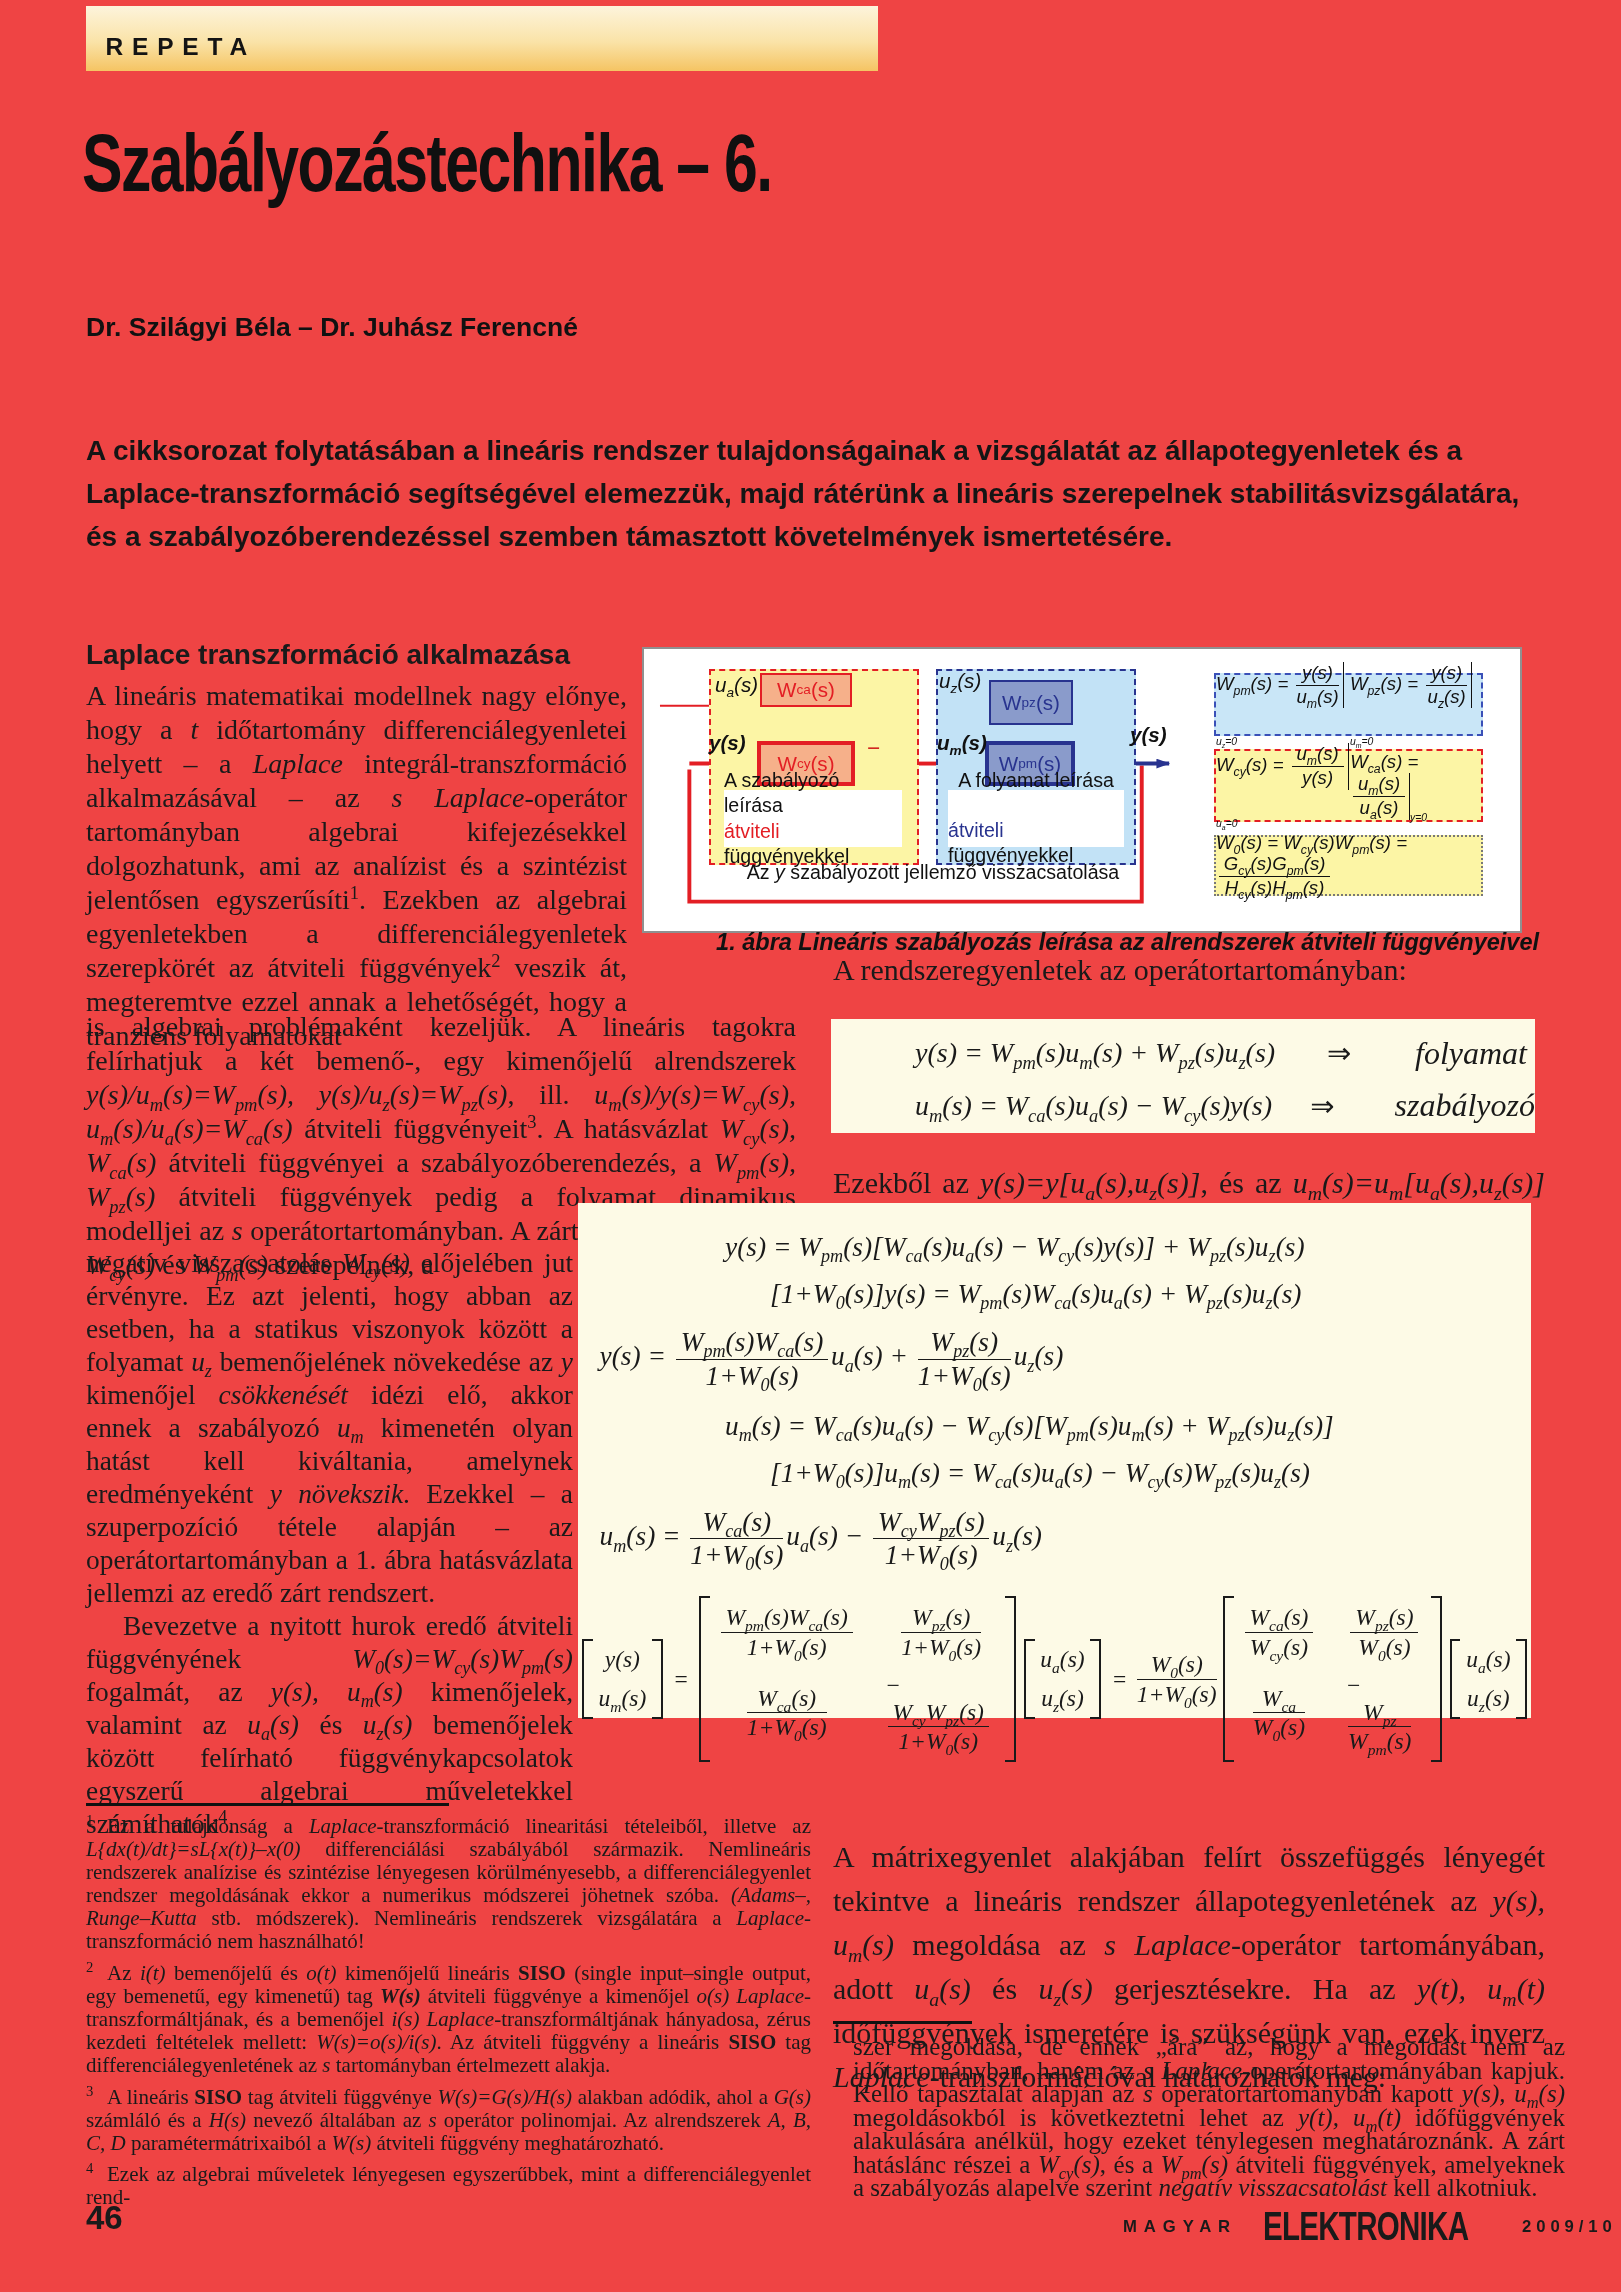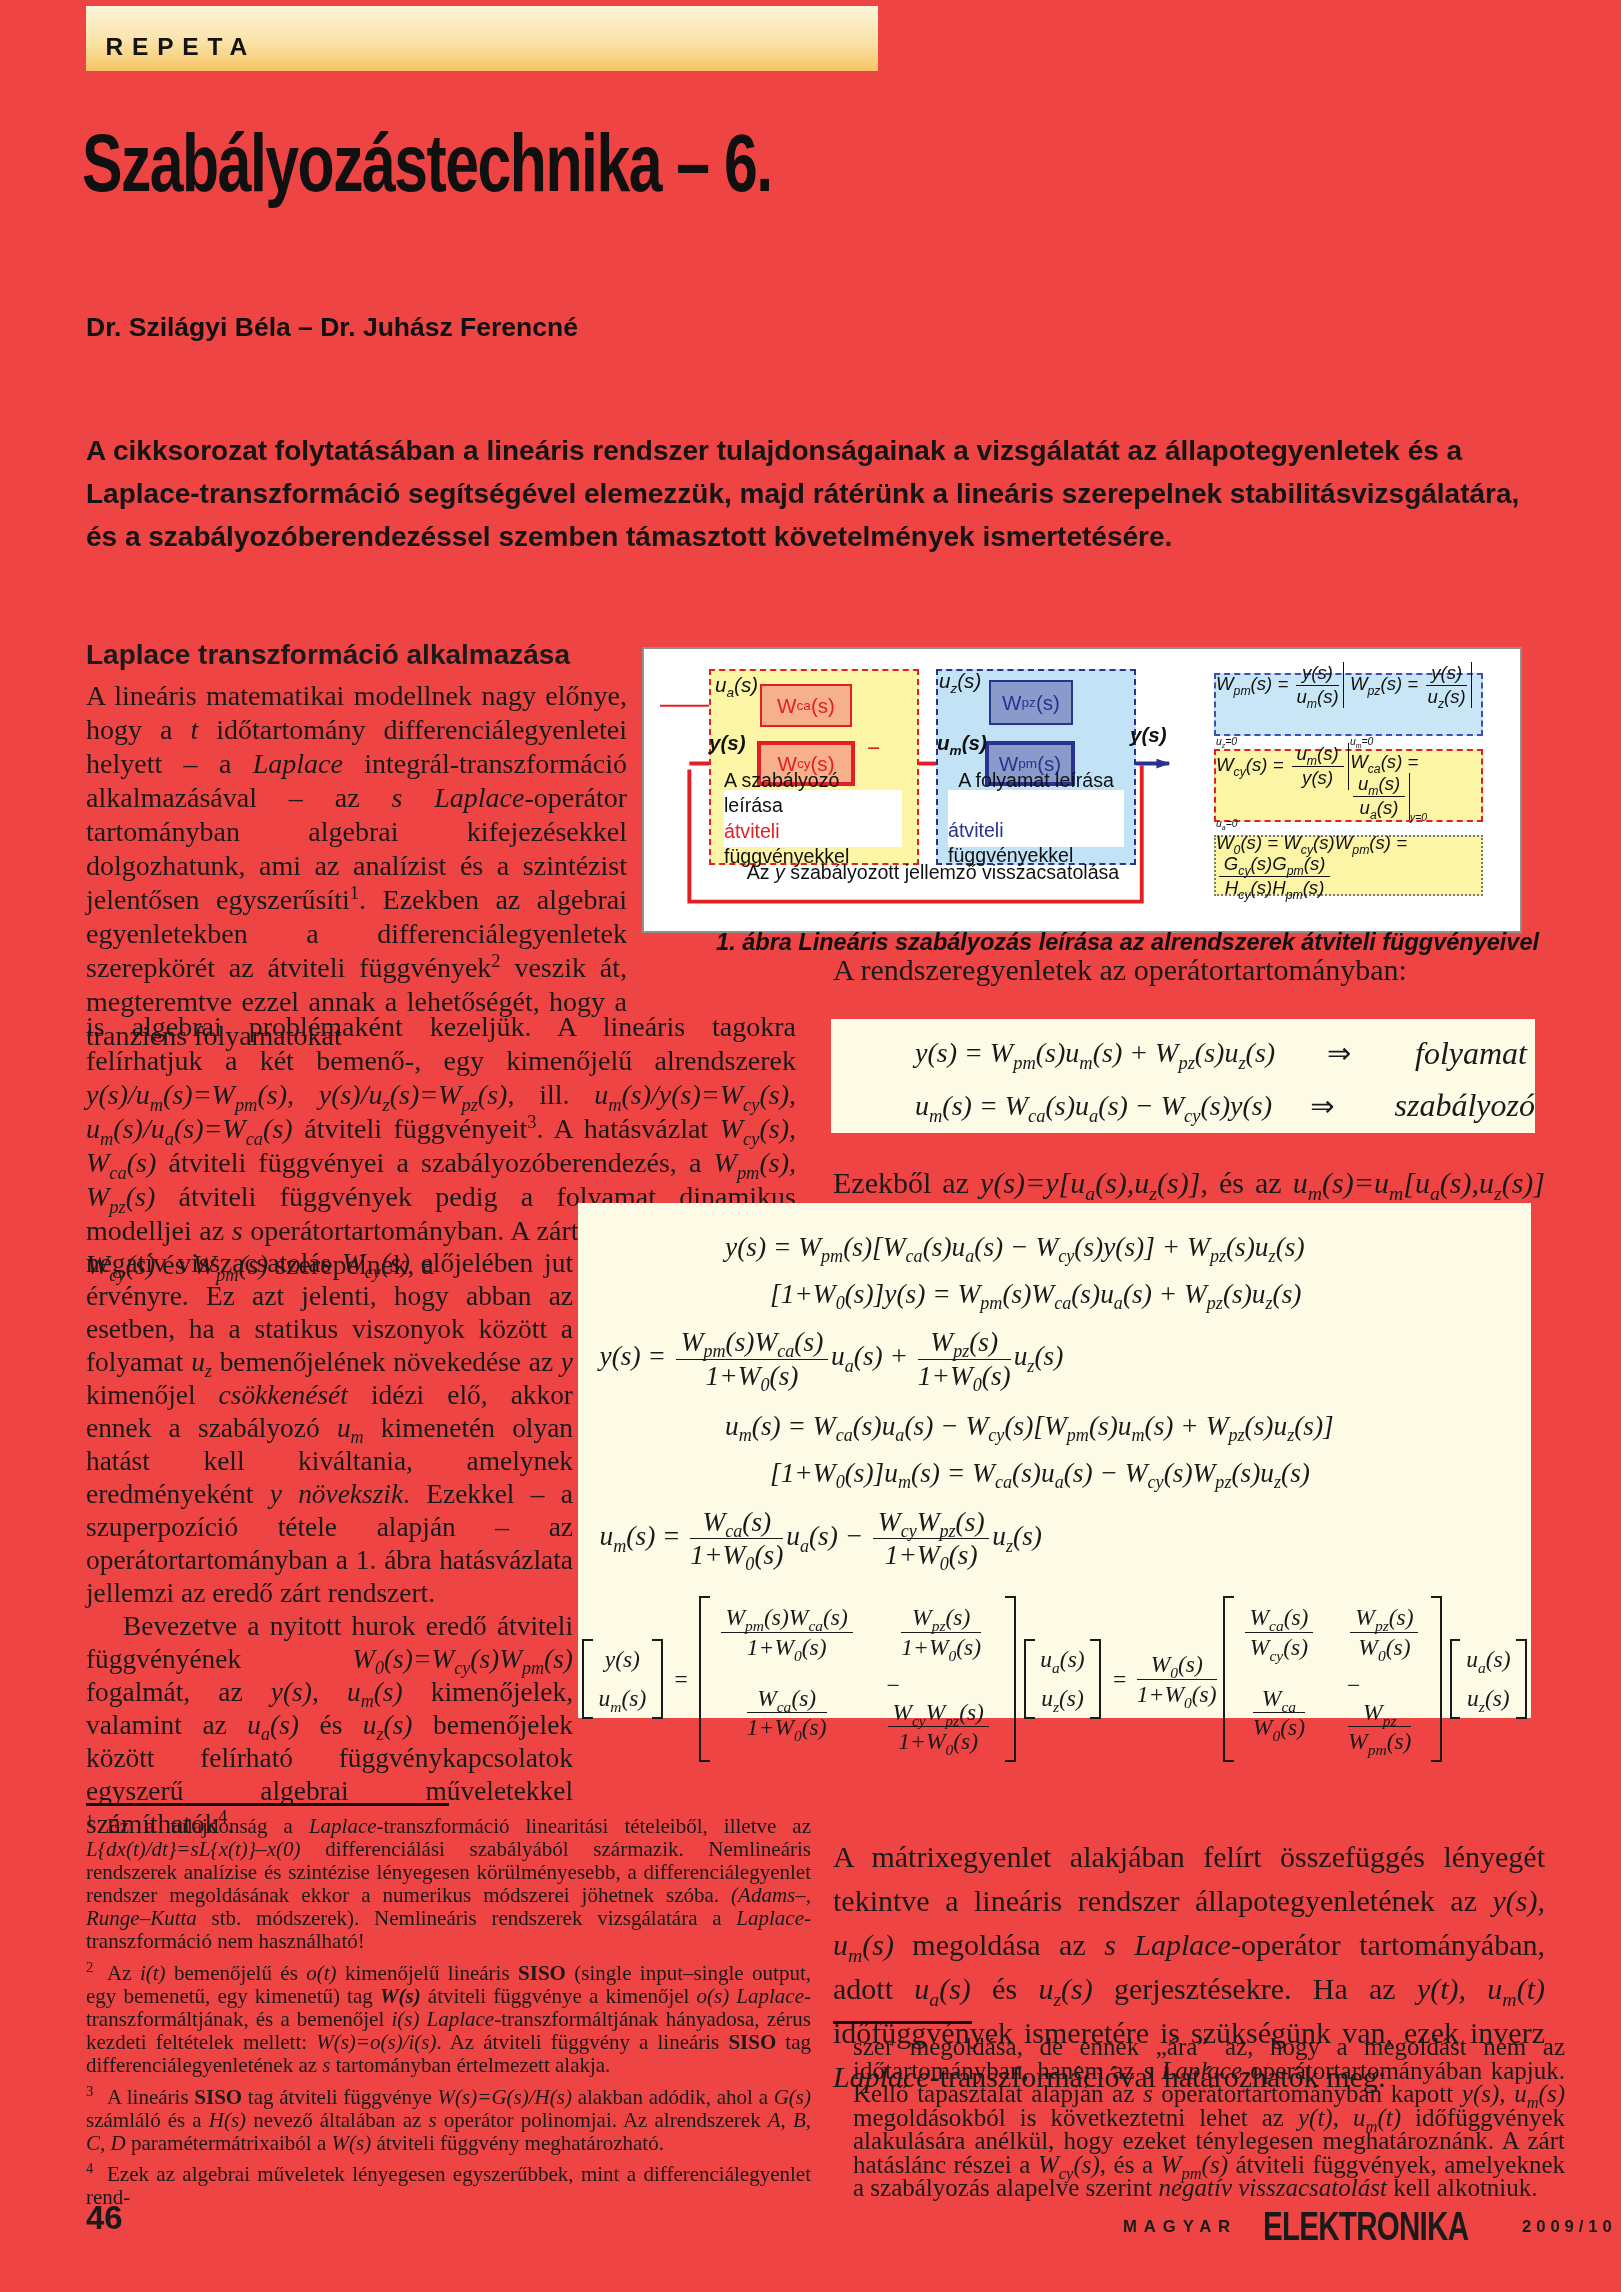--- a/index.html
+++ b/index.html
@@ -33,21 +33,21 @@
 
   
   .figure-frame{position:absolute;left:642px;top:647px;width:880px;height:286px;
     border:2px solid #909090;box-sizing:border-box;background:#fff;}
   .wires{position:absolute;left:0;top:0;width:876px;height:282px;}
   .region{position:absolute;box-sizing:border-box;}
   .region-yellow{left:65px;top:19.6px;width:210px;height:196px;background:#FCF5A5;border:2px dashed #E31E24;}
   .region-blue{left:292px;top:19.6px;width:200px;height:196px;background:#C2E2F6;border:2px dashed #28338F;}
   .blk{position:absolute;box-sizing:border-box;display:flex;align-items:center;justify-content:center;
     font-family:"Liberation Sans",sans-serif;font-size:20.6px;}
-  .blk-wca{left:116px;top:35px;width:92px;height:43px;background:#F6B08A;border:2.9px solid #E31E24;color:#E31E24;}
+  .blk-wca{left:116px;top:24px;width:92px;height:34px;background:#F6B08A;border:2.9px solid #E31E24;color:#E31E24;}
   .blk-wcy{left:113px;top:92px;width:98px;height:45px;background:#F6B08A;border:4.9px solid #E31E24;color:#E31E24;}
   .blk-wpz{left:345px;top:31px;width:84px;height:45px;background:#8A9BCB;border:2.9px solid #28338F;color:#28338F;}
   .blk-wpm{left:341px;top:92px;width:90px;height:45px;background:#8A9BCB;border:4.9px solid #28338F;color:#28338F;}
   .sig{position:absolute;font-family:"Liberation Sans",sans-serif;font-style:italic;font-size:20.6px;color:#111;}
   .minus{position:absolute;left:223px;top:86px;font-size:23.5px;font-weight:bold;color:#D1261F;}
   .wlabel{position:absolute;background:#ffffff;display:flex;flex-direction:column;align-items:center;
     justify-content:center;font-family:"Liberation Sans",sans-serif;font-size:19.6px;line-height:25.5px;color:#111;}
   .wlabel-ctrl{left:80px;top:141px;width:178px;height:57px;}
   .wlabel-proc{left:304px;top:141px;width:176px;height:57px;gap:24px;}
   .acc-red{color:#E31E24;}

